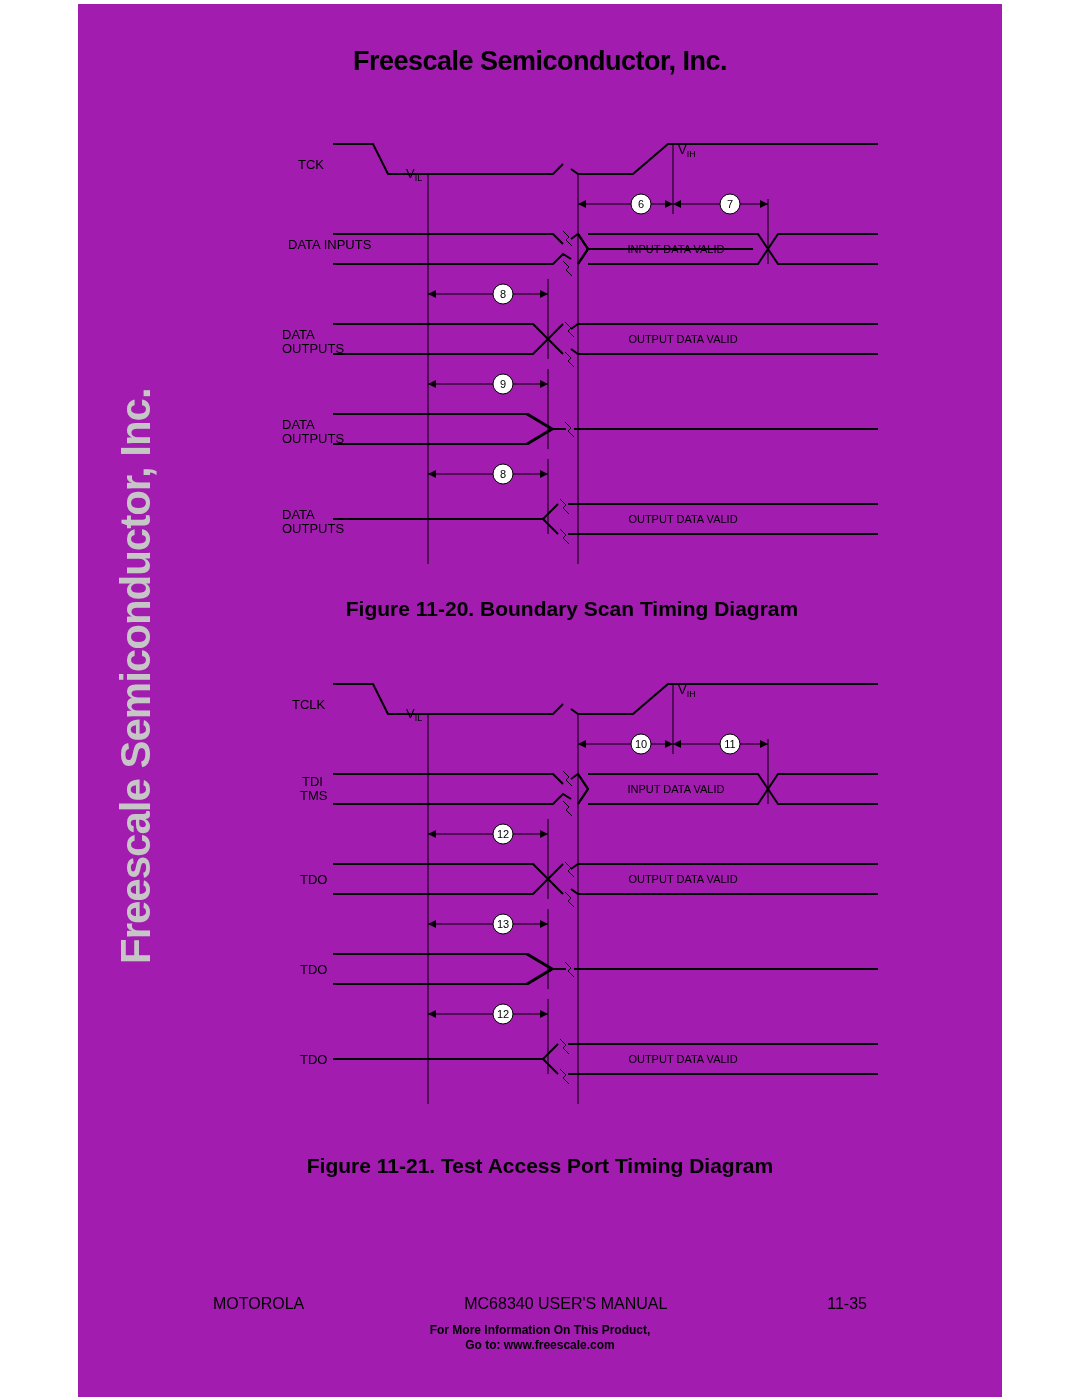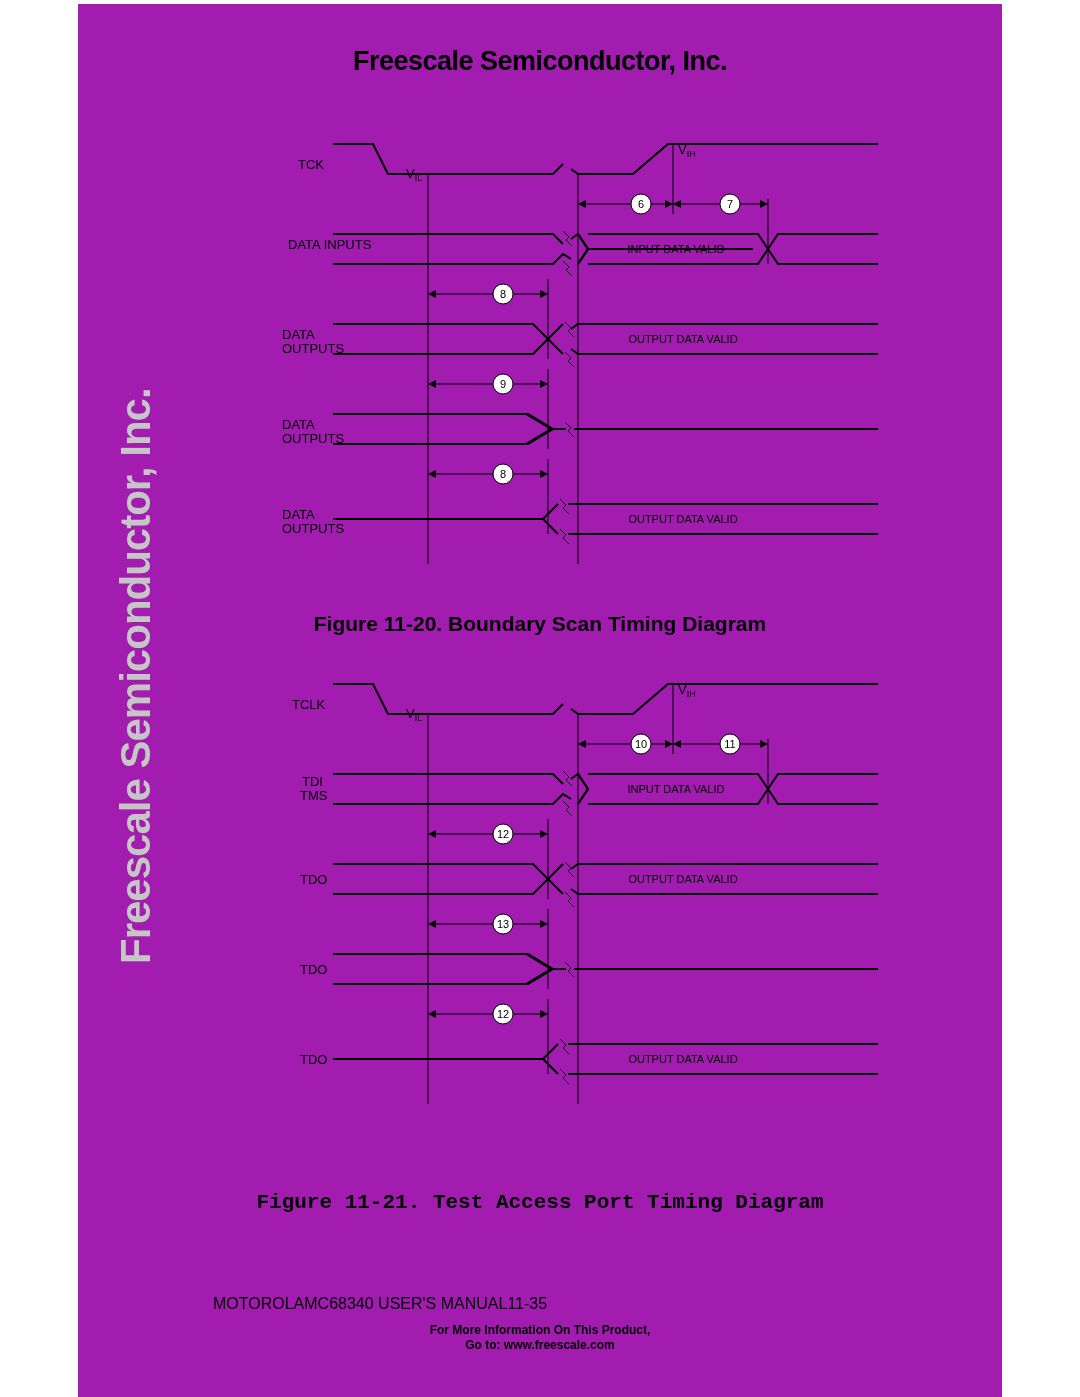--- a/index.html
+++ b/index.html
@@ -1,21 +1,21 @@
 <!DOCTYPE html>
 <html><head>
 <meta charset="utf-8">
 <style>
   html,body{margin:0;padding:0;background:#fff;font-family:Helvetica,Arial,sans-serif;color:#000;}
   .page{position:relative;width:924px;height:1397px;margin:4px auto;background:#a21caf;}
   .header{position:absolute;top:42px;left:0;width:100%;text-align:center;font-weight:900;font-size:27px;letter-spacing:-.5px;}
   .watermark{position:absolute;left:34px;top:398px;transform:rotate(-90deg);transform-origin:left top;font-size:42px;font-weight:900;color:#c6c6c6;white-space:nowrap;letter-spacing:-1px;}
   .figcap{position:absolute;width:100%;text-align:center;font-weight:700;font-size:21px;}
   .footer{position:absolute;bottom:48px;left:0;width:100%;}
-  .footer .row1{display:flex;padding:0 135px;font-size:16px;}
+  .footer .row1{display:flex;justify-content:space-between;padding:0 135px;font-size:16px;}
   .footer .row1 .mid{font-weight:400;}
   .footer .row2{text-align:center;font-weight:900;font-size:12px;margin-top:10px;line-height:1.25;}
   svg{position:absolute;overflow:visible;}
   .sig{stroke:#000;stroke-width:2;fill:none;}
   .thin{stroke:#000;stroke-width:1;fill:none;}
   .lbl{font-size:13px;font-family:Helvetica,Arial,sans-serif;}
   .lblsm{font-size:11px;}
   .sub{font-size:9px;}
   .circ{fill:#fff;stroke:#000;stroke-width:1;}
   .arrow{stroke:#000;stroke-width:1;fill:none;}
@@ -112,21 +112,21 @@
 
     <g>
       <text class="lbl" x="10" y="385"><tspan x="4" dy="0">DATA</tspan><tspan x="4" dy="14">OUTPUTS</tspan></text>
       <path class="sig" d="M55,385 L265,385 L280,370 M290,370 L300,370 L600,370 M265,385 L280,400 M290,400 L300,400 L600,400"></path>
       <path class="thin" d="M282,365 l6,6 l-3,3 l6,6"></path>
       <path class="thin" d="M282,395 l6,6 l-3,3 l6,6"></path>
       <text class="lblsm" x="405" y="389" text-anchor="middle">OUTPUT DATA VALID</text>
     </g>
   </svg>
 
-  <div class="figcap" style="top:608px;">Figure 11-20. Boundary Scan Timing Diagram</div>
+  <div class="figcap" style="top:593px;padding-left:32px;">Figure 11-20. Boundary Scan Timing Diagram</div>
 
   <svg style="left:200px;top:670px;" width="620" height="460" viewBox="0 0 620 460">
     <path class="sig" d="M55,10 L95,10 L110,40 L275,40 L285,30 M293,35 L300,40 L355,40 L390,10 L600,10"></path>
     <text class="lbl" x="14" y="35">TCLK</text>
     <text class="lbl" x="128" y="44"><tspan>V</tspan><tspan class="sub" dy="3">IL</tspan></text>
     <text class="lbl" x="400" y="20"><tspan>V</tspan><tspan class="sub" dy="3">IH</tspan></text>
 
     <line class="thin" x1="150" y1="40" x2="150" y2="430"></line>
     <line class="thin" x1="300" y1="40" x2="300" y2="430"></line>
     <line class="thin" x1="395" y1="10" x2="395" y2="80"></line>
@@ -204,21 +204,21 @@
 
     <g>
       <text class="lbl" x="22" y="390">TDO</text>
       <path class="sig" d="M55,385 L265,385 L280,370 M290,370 L300,370 L600,370 M265,385 L280,400 M290,400 L300,400 L600,400"></path>
       <path class="thin" d="M282,365 l6,6 l-3,3 l6,6"></path>
       <path class="thin" d="M282,395 l6,6 l-3,3 l6,6"></path>
       <text class="lblsm" x="405" y="389" text-anchor="middle">OUTPUT DATA VALID</text>
     </g>
   </svg>
 
-  <div class="figcap" style="top:1187px;font-family:Liberation Mono, monospace;">Figure 11-21. Test Access Port Timing Diagram</div>
+  <div class="figcap" style="top:1150px;">Figure 11-21. Test Access Port Timing Diagram</div>
 
   <div class="footer">
     <div class="row1">
       <span>MOTOROLA</span>
       <span class="mid">MC68340 USER'S MANUAL</span>
       <span>11-35</span>
     </div>
     <div class="row2">
       <div>For More Information On This Product,</div>
       <div>Go to: www.freescale.com</div>

